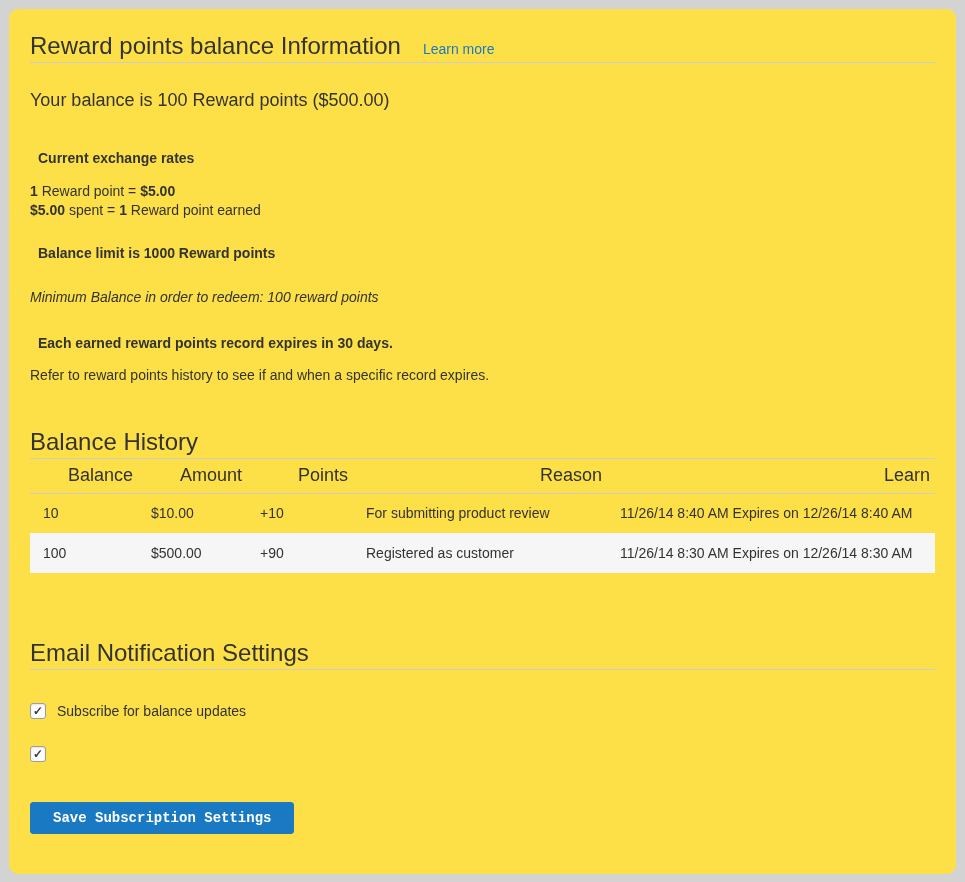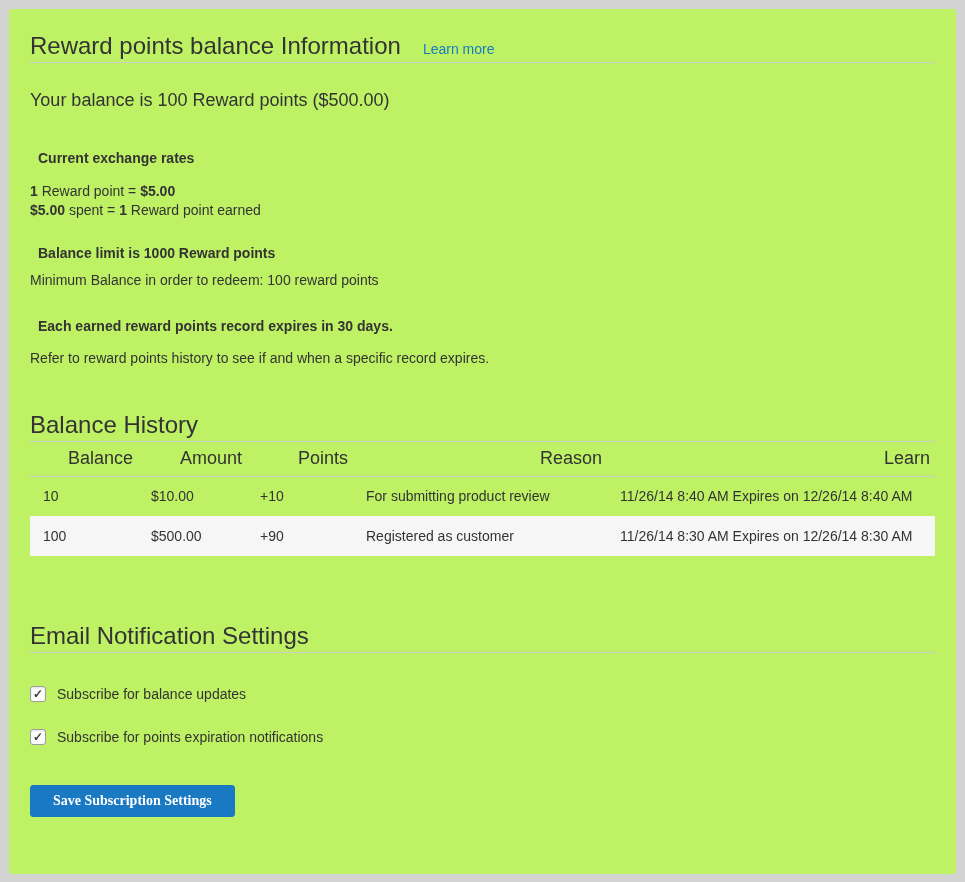--- a/index.html
+++ b/index.html
@@ -7,37 +7,37 @@
     margin: 0; padding: 0;
     width: 965px; height: 882px;
     background: #d3d3d3;
     font-family: "Liberation Sans", sans-serif;
     color: #333333;
   }
   .card {
     position: absolute;
     left: 9px; top: 9px;
     width: 947px; height: 865px;
-    background: #bef264;
-    border-radius: 3px;
+    background: #fde047;
+    border-radius: 9px;
     padding: 20px 21px 0 21px;
     overflow: hidden;
   }
   .page-header { display: flex; align-items: baseline; gap: 22px; }
   .page-title { font-size: 24px; font-weight: 300; line-height: 33px; color: #333; }
   .learn-more { font-size: 14px; color: #1979c3; text-decoration: none; cursor: pointer; }
   hr.rule { height: 0; border: 0; border-top: 1px solid #cccccc; margin: 0; }
   .rule-title { margin-top: 13px; }
   .balance-summary { font-size: 18px; line-height: 24px; margin: 25px 0 0 0; font-weight: 400; }
   .sub-heading { font-size: 14px; font-weight: 700; line-height: 19px; margin: 8px; }
   .body-line { font-size: 14px; line-height: 19px; margin: 0; }
   .mt-rates-heading { margin-top: 37px; }
   .mt-rate-first { margin-top: 14px; }
   .mt-limit { margin-top: 24px; }
-  .mt-min { margin-top: 8px; }
+  .mt-min { margin-top: 25px; font-style: italic; }
   .mt-expiry { margin-top: 27px; }
   .mt-note { margin-top: 13px; }
   .section-title { font-size: 24px; font-weight: 300; line-height: 33px; margin: 0; }
   .mt-history { margin-top: 40px; }
   .mt-email { margin-top: 63px; }
   .rule-section { margin-top: 8px; }
   table.history { border-collapse: collapse; width: 100%; table-layout: fixed; }
   table.history th {
     font-size: 18px; font-weight: 400; text-align: right;
     height: 34px; padding: 0 5px 0 13px; vertical-align: middle;
@@ -61,21 +61,21 @@
     cursor: pointer;
   }
   .option-label { font-size: 14px; cursor: pointer; }
   .save-btn {
     margin-top: 40px;
     display: inline-block;
     background: #1979c3;
     border: 1px solid #1979c3;
     border-radius: 3px;
     color: #ffffff;
-    font-family: Liberation Serif, serif;
+    font-family: Liberation Mono, monospace;
     font-size: 14px; font-weight: 700;
     height: 32px; padding: 0 22px;
     cursor: pointer;
   }
 </style>
 </head>
 <body>
 
 <div class="card">
 
@@ -142,18 +142,17 @@
     <span class="checkbox">
       <span>✓</span>
     </span>
     <span class="option-label">Subscribe for balance updates</span>
   </div>
 
   <div class="option-row mt-opt2">
     <span class="checkbox">
       <span>✓</span>
     </span>
-    <span class="option-label">Subscribe for points expiration notifications</span>
   </div>
 
   <button class="save-btn">Save Subscription Settings</button>
 
 </div>
 
 </body></html>

